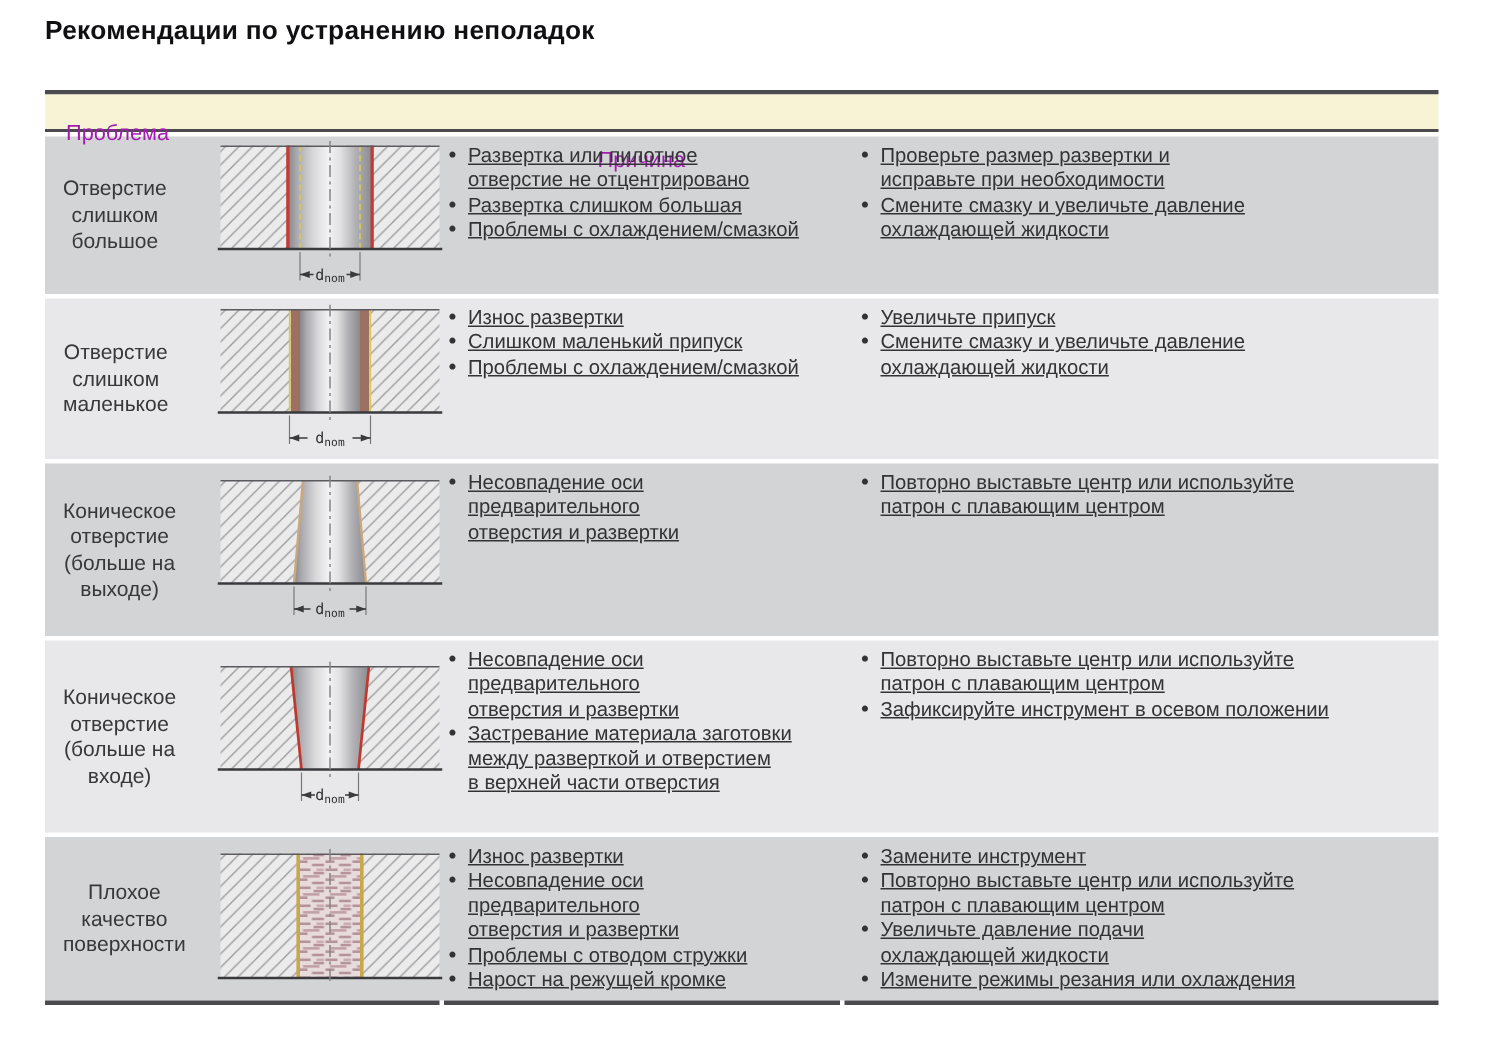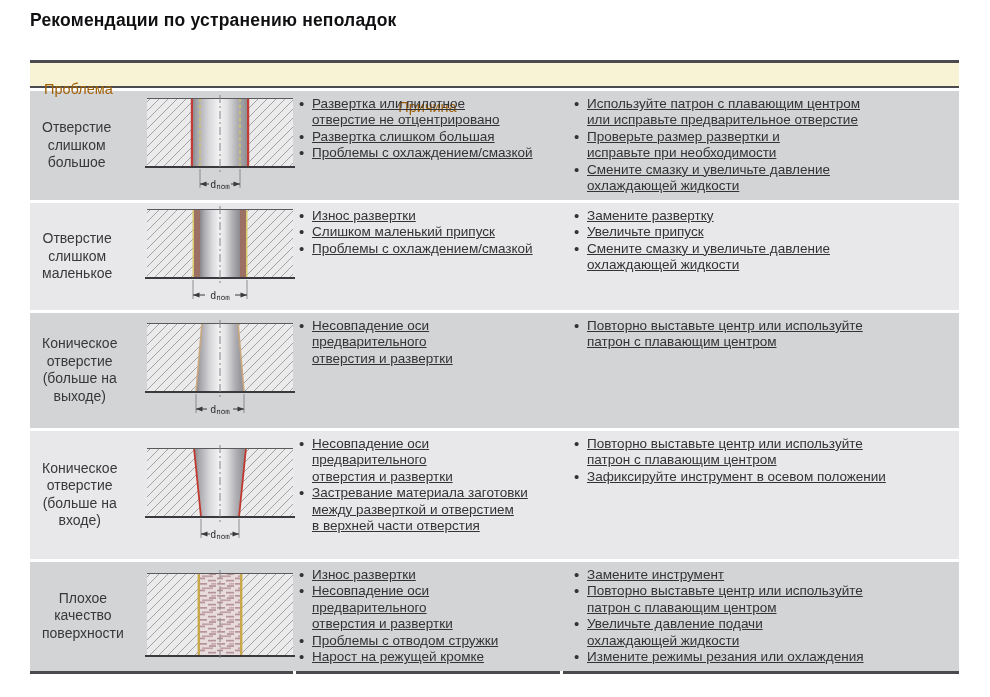--- a/index.html
+++ b/index.html
@@ -7,21 +7,21 @@
               font-family:"Liberation Sans", sans-serif; }
   .page { position:relative; width:990px; height:580px; }
 
   .title { position:absolute; left:30px; top:10px; font-size:17.5px; font-weight:bold;
            color:#101012; letter-spacing:0.2px; }
 
   .tbl { position:absolute; left:30px; top:60px; width:929px; border-top:3px solid #4b4b4f; }
 
   .thead { display:grid; grid-template-columns:265px 265px 1fr; align-items:center;
            height:25px; background:#F7F3D4; border-bottom:2px solid #4b4b4f;
-           font-size:14.5px; color:#a16207; }
+           font-size:14.5px; color:#a21caf; }
   .thead .hc1 { padding-left:14px; text-align:left; }
   .thead .hc2, .thead .hc3 { text-align:center;margin-top:36px; }
 
   .row { display:grid; grid-template-columns:105px 160px 265px 1fr; margin-top:3px; }
   .row.dark  { background:#D3D4D6; }
   .row.light { background:#E8E8EA; }
   .row:nth-of-type(1){ min-height:105px; }
   .row:nth-of-type(2){ min-height:105px; }
   .row:nth-of-type(3){ min-height:107px; }
   .row:nth-of-type(4){ min-height:115px; }
@@ -111,22 +111,20 @@
       <div class="causes">
         <ul class="blist">
           <li>Развертка или пилотное
 отверстие не отцентрировано</li>
           <li>Развертка слишком большая</li>
           <li>Проблемы с охлаждением/смазкой</li>
         </ul>
       </div>
       <div class="solutions">
         <ul class="blist">
-          <li>Используйте патрон с плавающим центром
-или исправьте предварительное отверстие</li>
           <li>Проверьте размер развертки и
 исправьте при необходимости</li>
           <li>Смените смазку и увеличьте давление
 охлаждающей жидкости</li>
         </ul>
       </div>
     </div>
 
     <div class="row light">
       <div class="problem">Отверстие
@@ -154,21 +152,20 @@
       </div>
       <div class="causes">
         <ul class="blist">
           <li>Износ развертки</li>
           <li>Слишком маленький припуск</li>
           <li>Проблемы с охлаждением/смазкой</li>
         </ul>
       </div>
       <div class="solutions">
         <ul class="blist">
-          <li>Замените развертку</li>
           <li>Увеличьте припуск</li>
           <li>Смените смазку и увеличьте давление
 охлаждающей жидкости</li>
         </ul>
       </div>
     </div>
 
     <div class="row dark">
       <div class="problem">Коническое
 отверстие

